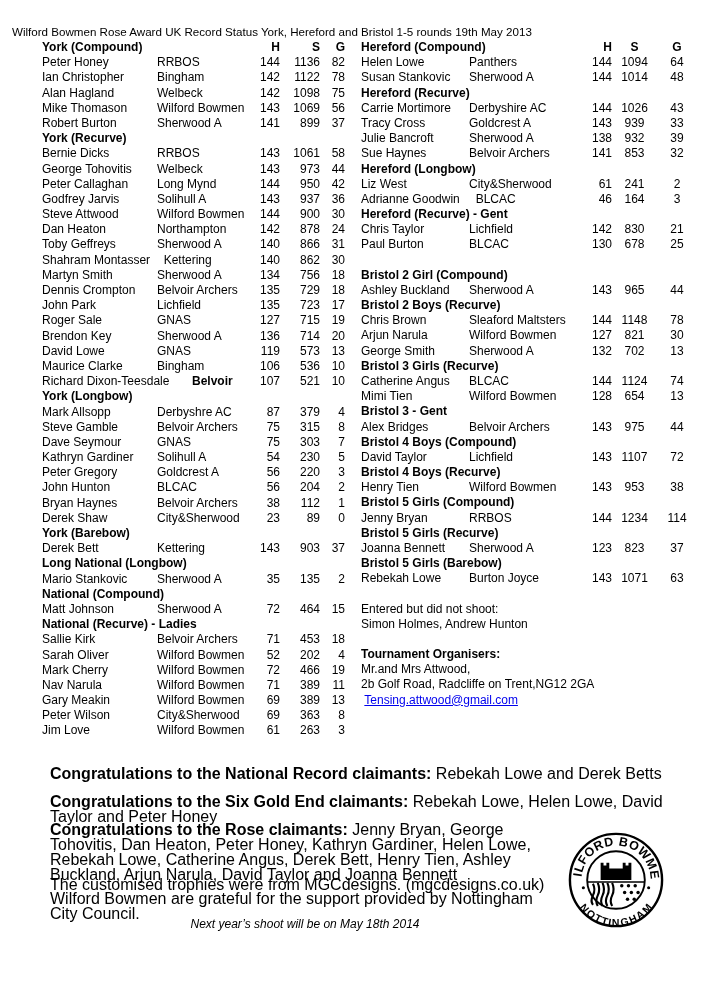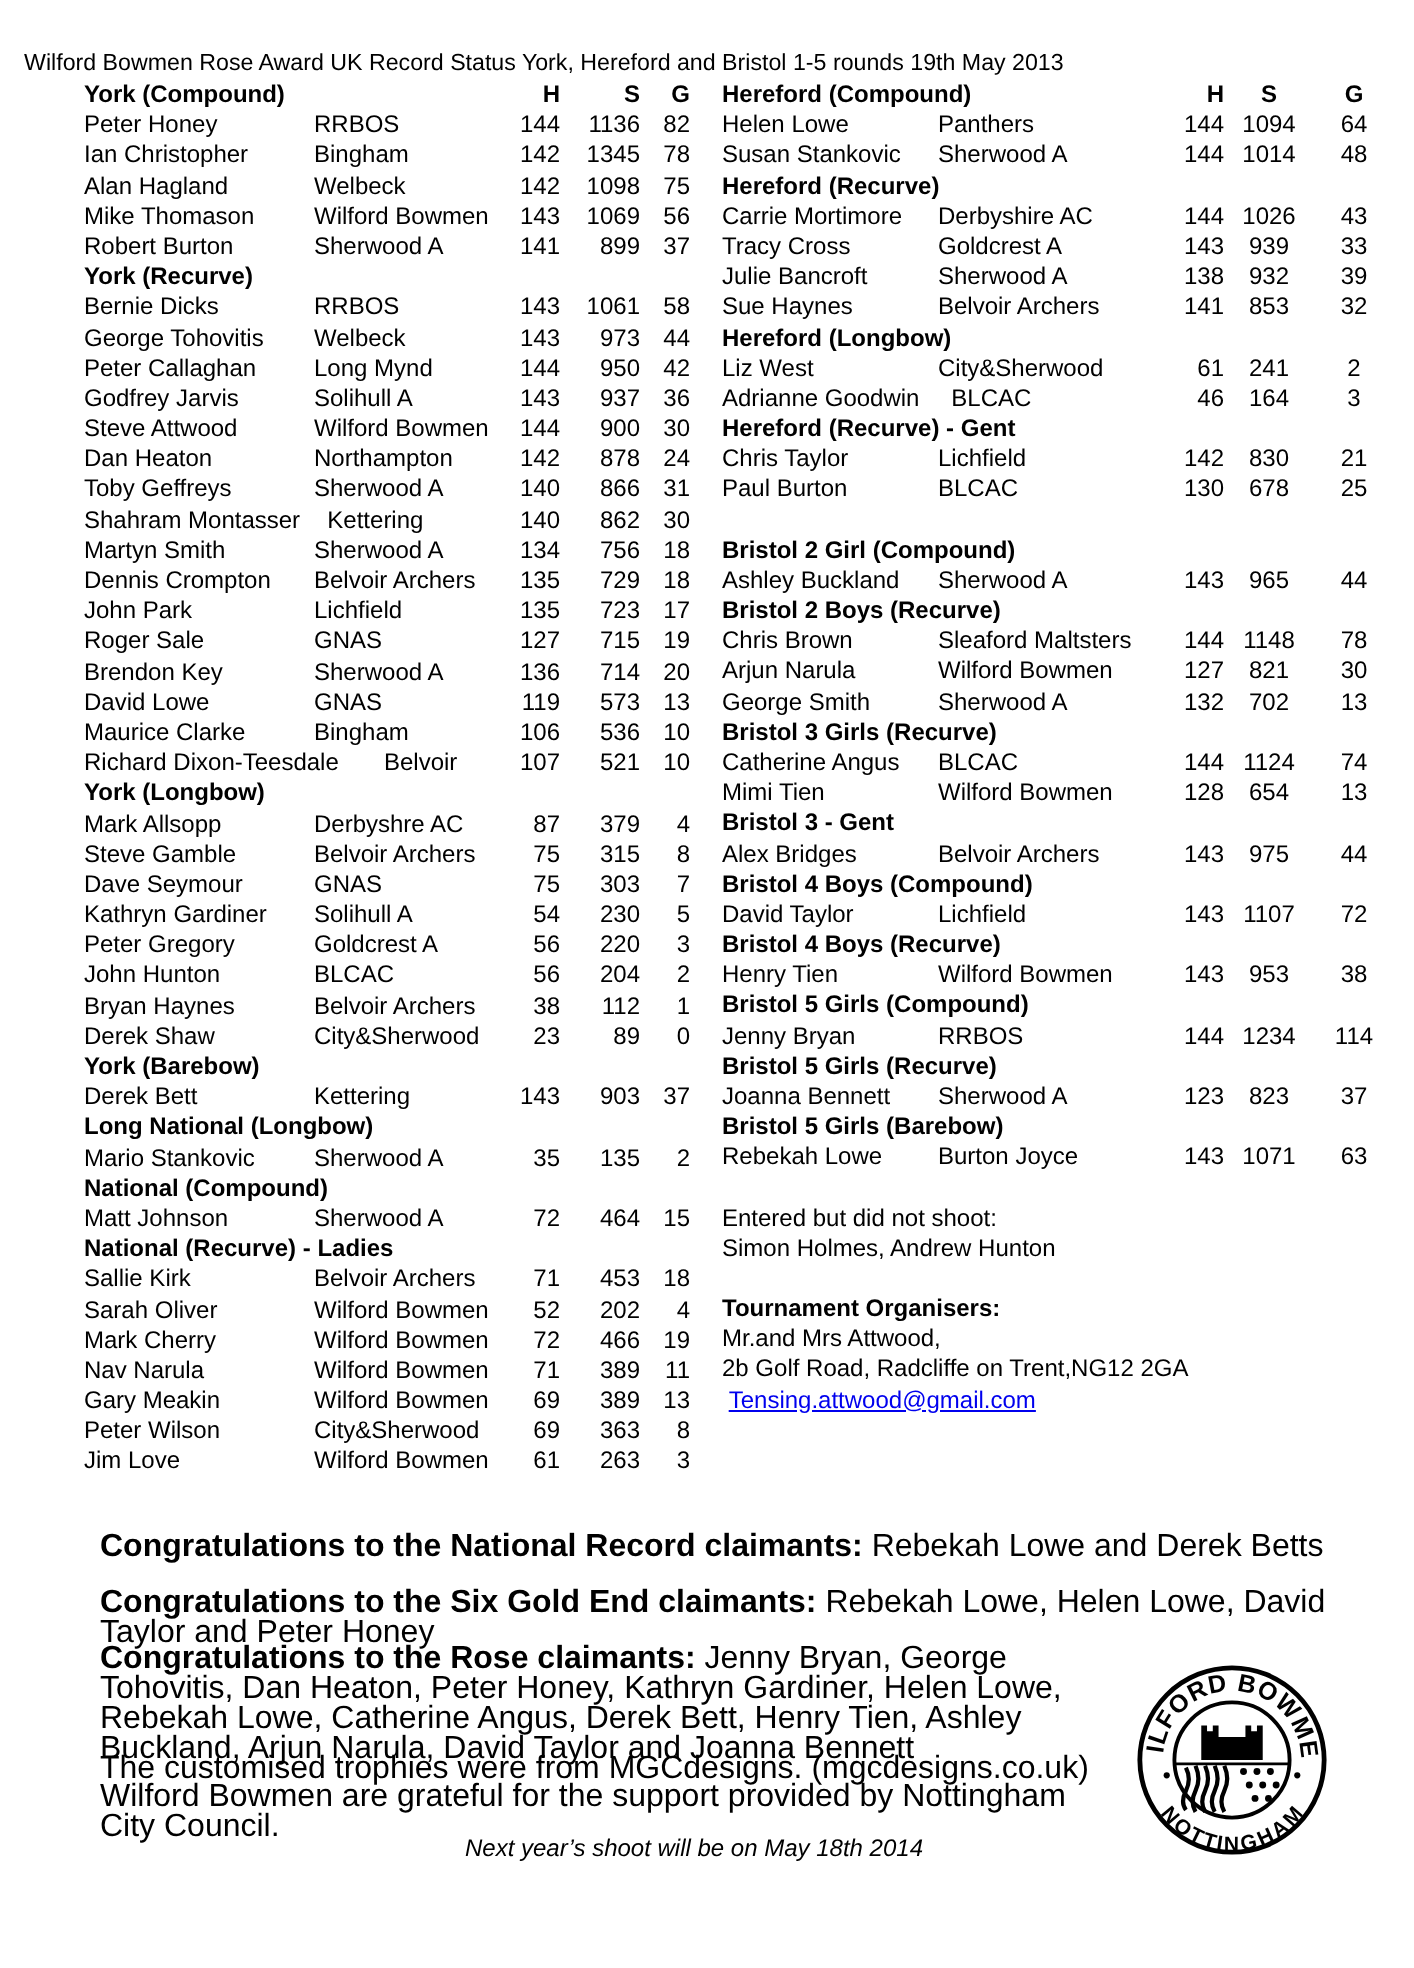--- a/index.html
+++ b/index.html
@@ -23,21 +23,21 @@
   .col-right .name { left:0; }
   .col-right .club { left:108px; }
   .col-right .h { left:218px; width:33px; text-align:right; }
   .col-right .s { left:251px; width:45px; text-align:center; }
   .col-right .g { left:296px; width:40px; text-align:center; }
   .gap { height:15px; }
   .note { line-height:15.2px; }
   .link { color:#0000ee; text-decoration:underline; }
   .congrats { position:absolute; left:50px; width:620px; font-size:16px; line-height:15px; }
   .congrats b { font-weight:bold; }
-  .next { position:absolute; left:0; width:610px; text-align:center; top:917px; font-style:italic;margin-left:42px; }
+  .next { position:absolute; left:0; width:610px; text-align:center; top:917px; font-style:italic; }
   .logo { position:absolute; left:568px; top:832px; width:96px; height:96px; }
 </style>
 </head>
 <body>
 
 <div class="title">Wilford Bowmen Rose Award UK Record Status York, Hereford and Bristol 1-5 rounds 19th May 2013</div>
 
 <div class="col col-left" id="col-left">
     <div class="row hdr">
       <span class="cell name">York (Compound)</span>
@@ -49,21 +49,21 @@
       <span class="cell name">Peter  Honey</span>
       <span class="cell club" style="white-space: pre;">RRBOS</span>
       <span class="cell h">144</span>
       <span class="cell s">1136</span>
       <span class="cell g">82</span>
     </div>
     <div class="row">
       <span class="cell name">Ian  Christopher</span>
       <span class="cell club" style="white-space: pre;">Bingham</span>
       <span class="cell h">142</span>
-      <span class="cell s">1345</span>
+      <span class="cell s">1122</span>
       <span class="cell g">78</span>
     </div>
     <div class="row">
       <span class="cell name">Alan Hagland</span>
       <span class="cell club" style="white-space: pre;">Welbeck</span>
       <span class="cell h">142</span>
       <span class="cell s">1098</span>
       <span class="cell g">75</span>
     </div>
     <div class="row">
@@ -183,21 +183,21 @@
     </div>
     <div class="row">
       <span class="cell name">Maurice Clarke</span>
       <span class="cell club" style="white-space: pre;">Bingham</span>
       <span class="cell h">106</span>
       <span class="cell s">536</span>
       <span class="cell g">10</span>
     </div>
     <div class="row">
       <span class="cell name">Richard Dixon-Teesdale</span>
-      <span class="cell club" style="left: 150px; white-space: pre;">Belvoir</span>
+      <span class="cell club" style="left: 150px; white-space: pre; font-weight: bold;">Belvoir</span>
       <span class="cell h">107</span>
       <span class="cell s">521</span>
       <span class="cell g">10</span>
     </div>
     <div class="row hdr">
       <span class="cell name">York (Longbow)</span>
     </div>
     <div class="row">
       <span class="cell name">Mark Allsopp</span>
       <span class="cell club" style="white-space: pre;">Derbyshre AC</span>

